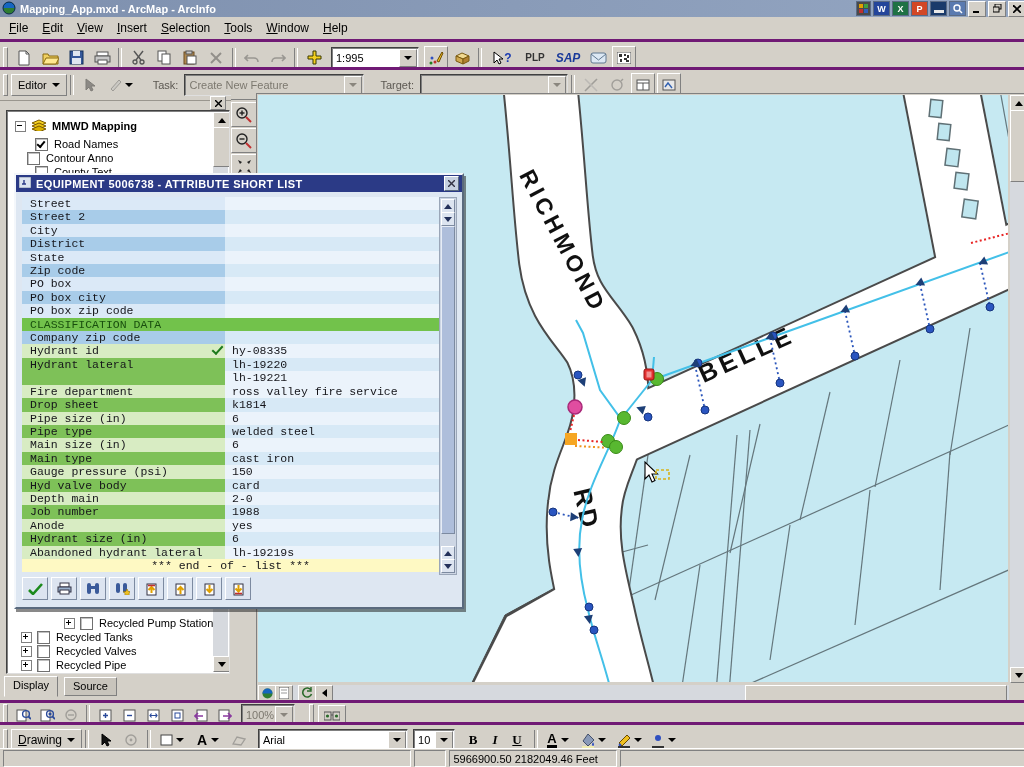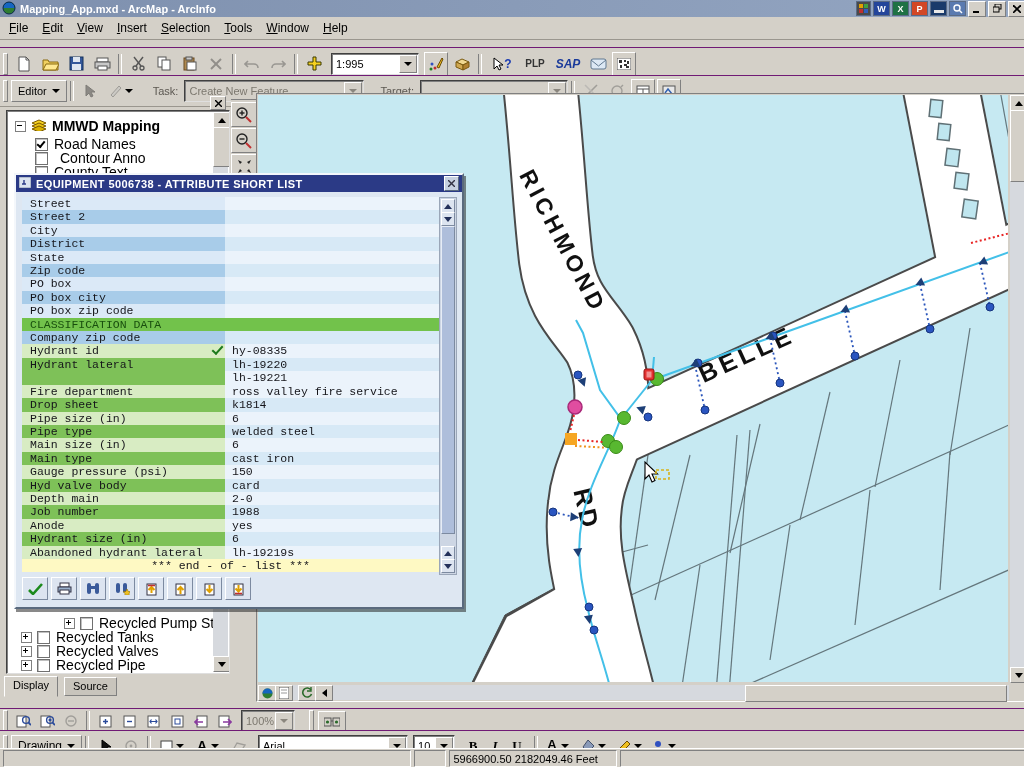--- a/index.html
+++ b/index.html
@@ -6,40 +6,40 @@
   #app{position:relative;width:1024px;height:767px;background:#d4d0c8;font-family:"Liberation Sans",sans-serif;font-size:11px;color:#000;overflow:hidden;user-select:none;}
   .abs{position:absolute;}
   
   .raised{border:1px solid;border-color:#ffffff #808080 #808080 #ffffff;background:#d4d0c8;}
   .tb-btn{display:inline-flex;align-items:center;justify-content:center;width:22px;height:22px;margin:0 1px;}
   .tb-btn.flat{border:1px solid transparent;background:transparent;}
   .tb-btn svg{display:block;}
   .grayed svg{opacity:.40;filter:grayscale(1);}
   .sep{display:inline-block;width:2px;height:20px;margin:0 3px;border-left:1px solid #808080;border-right:1px solid #fff;}
   .grip{display:inline-block;width:3px;height:20px;margin:0 3px 0 1px;border:1px solid;border-color:#fff #808080 #808080 #fff;}
-  .toolbar-row{position:absolute;left:0;right:0;display:flex;align-items:center;padding:2px 2px;background:#d4d0c8;border-top:1px solid #701a75;border-bottom:1px solid #9a968e;margin-top:8px;}
+  .toolbar-row{position:absolute;left:0;right:0;display:flex;align-items:center;padding:2px 2px;background:#d4d0c8;border-top:3px solid #701a75;border-bottom:1px solid #9a968e;}
   .combo{display:flex;align-items:center;background:#fff;border:1px solid;border-color:#404040 #dfdfdf #dfdfdf #404040;box-shadow:inset 1px 1px 0 #808080;height:20px;}
   .combo .cval{flex:1;padding:0 4px;font-size:11px;white-space:nowrap;overflow:hidden;}
   .combo .cbtn{width:16px;height:16px;margin:1px;display:flex;align-items:center;justify-content:center;}
   .combo.disabled{background:#d4d0c8;color:#7c786f;}
   .arrow-down{width:0;height:0;border-left:4px solid transparent;border-right:4px solid transparent;border-top:4px solid #000;}
   .combo.disabled .arrow-down{border-top-color:#8a867e;}
   
   #titlebar{position:absolute;left:0;top:0;width:1024px;height:17px;background:linear-gradient(90deg,#7e90ae,#94a6c2);display:flex;align-items:center;padding:0 2px;}
   #titlebar .title-text{color:#fff;font-weight:bold;font-size:11px;margin-left:4px;flex:1;white-space:nowrap;}
   .office-ic{width:15px;height:13px;margin-left:2px;display:flex;align-items:center;justify-content:center;color:#fff;font-size:9px;font-weight:bold;border:1px solid #5a6a84;}
   .winbtn{width:16px;height:14px;margin-left:2px;display:flex;align-items:center;justify-content:center;}
   
   #menubar{position:absolute;left:0;top:17px;width:1024px;height:22px;display:flex;align-items:center;background:#d4d0c8;border-bottom:1px solid #9a968e;padding-left:2px;}
   .menu-item{padding:3px 7px;font-size:12px;}
   .menu-item::first-letter{text-decoration:underline;}
   
   #toc-box{position:absolute;left:4px;top:96px;width:226px;height:578px;}
   #toc-list{position:absolute;left:2px;top:14px;width:222px;height:562px;background:#fff;border:1px solid;border-color:#404040 #dfdfdf #dfdfdf #404040;box-shadow:inset 1px 1px 0 #808080;overflow:hidden;}
-  .tree-row{position:absolute;left:0;height:14px;display:flex;align-items:center;font-size:14px;white-space:nowrap;}
+  .tree-row{position:absolute;left:0;height:14px;display:flex;align-items:center;font-size:11px;white-space:nowrap;}
   .plusbox{width:9px;height:9px;border:1px solid #808080;background:#fff;position:relative;margin-right:5px;flex:none;}
   .plusbox::before{content:"";position:absolute;left:1px;top:3px;width:5px;height:1px;background:#000;}
   .plusbox.plus::after{content:"";position:absolute;left:3px;top:1px;width:1px;height:5px;background:#000;}
   .chk{width:11px;height:11px;border:1px solid #707070;background:#fff;box-shadow:inset 1px 1px 0 #c0c0c0;position:relative;margin-right:6px;flex:none;}
   .chk.checked::after{content:"";position:absolute;left:1px;top:2px;width:6px;height:3px;border-left:2px solid #000;border-bottom:2px solid #000;transform:rotate(-50deg);}
   .scrollbar{background:#d6d9de;}
   .sb-btn{position:absolute;width:15px;height:14px;display:flex;align-items:center;justify-content:center;}
   .tri-up{width:0;height:0;border-left:4px solid transparent;border-right:4px solid transparent;border-bottom:5px solid #000;}
   .tri-dn{width:0;height:0;border-left:4px solid transparent;border-right:4px solid transparent;border-top:5px solid #000;}
   .tri-lf{width:0;height:0;border-top:4px solid transparent;border-bottom:4px solid transparent;border-right:5px solid #000;}
@@ -341,21 +341,21 @@
               <path d="M1,7 l7,-3 7,3 -7,3 z" fill="#e8c010" stroke="#7a5a00"></path>
               <path d="M1,10 l7,-3 7,3 -7,3 z" fill="#d8b000" stroke="#7a5a00"></path>
             </svg></span>
         <span style="font-weight:bold">MMWD Mapping</span>
       </div>
       <div id="toc-top-items">
           <div class="tree-row" style="left: 28px; top: 26px;">
             <span class="chk checked"></span>
             <span>Road Names</span>
           </div>
-          <div class="tree-row" style="left: 28px; top: 40px; gap: 6px;">
+          <div class="tree-row" style="left: 20px; top: 40px;">
             <span class="chk"></span>
             <span>Contour Anno</span>
           </div>
           <div class="tree-row" style="left: 28px; top: 54px;">
             <span class="chk"></span>
             <span>County Text</span>
           </div>
         </div>
       <div id="toc-bottom-items">
           <div class="tree-row" style="left: 14px; top: 505px; padding-left: 43px;">

